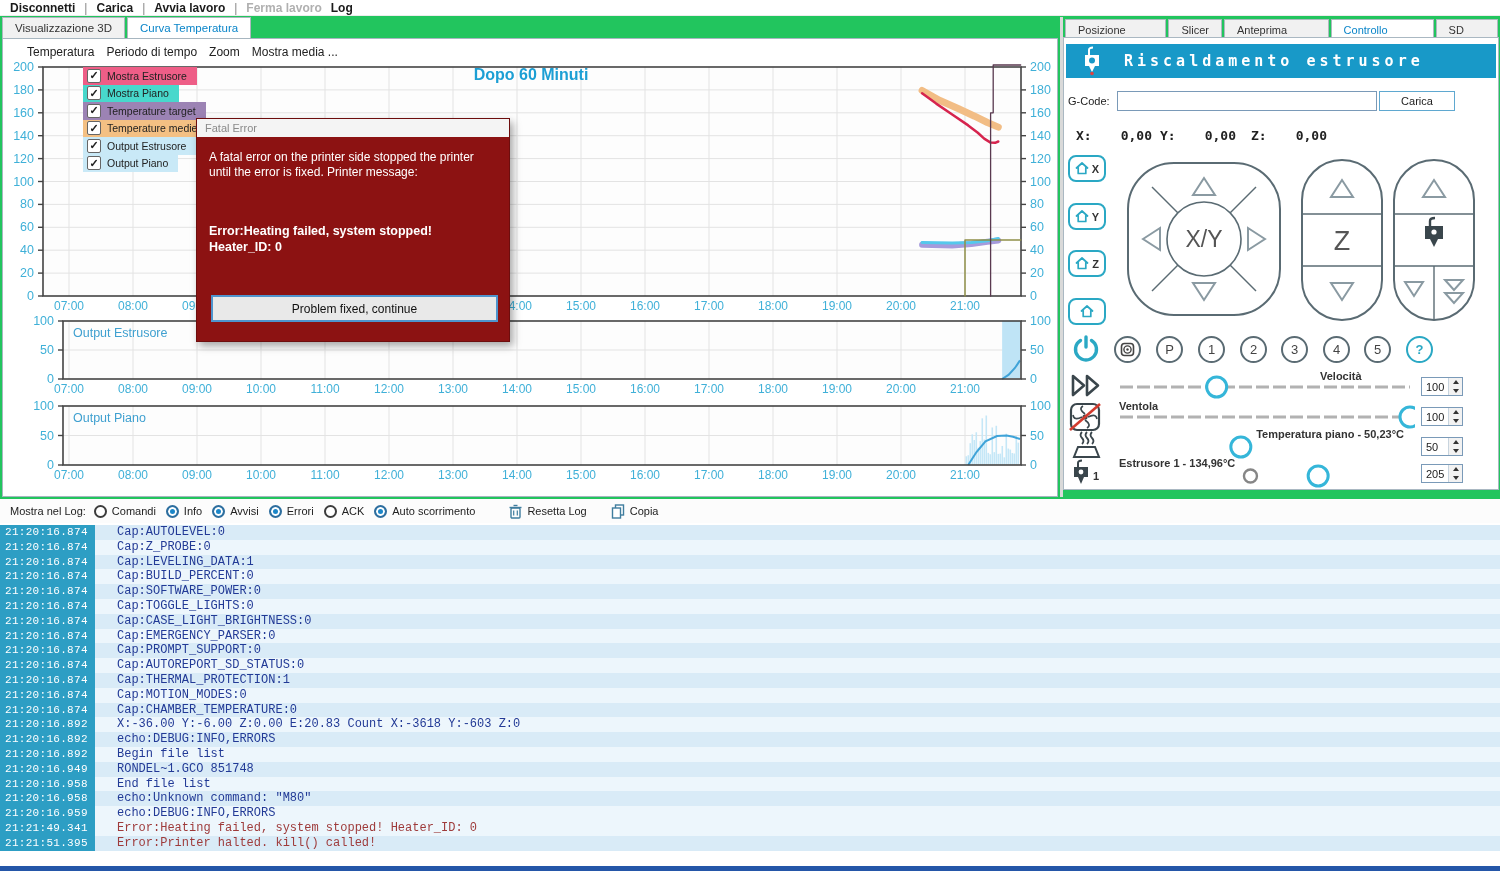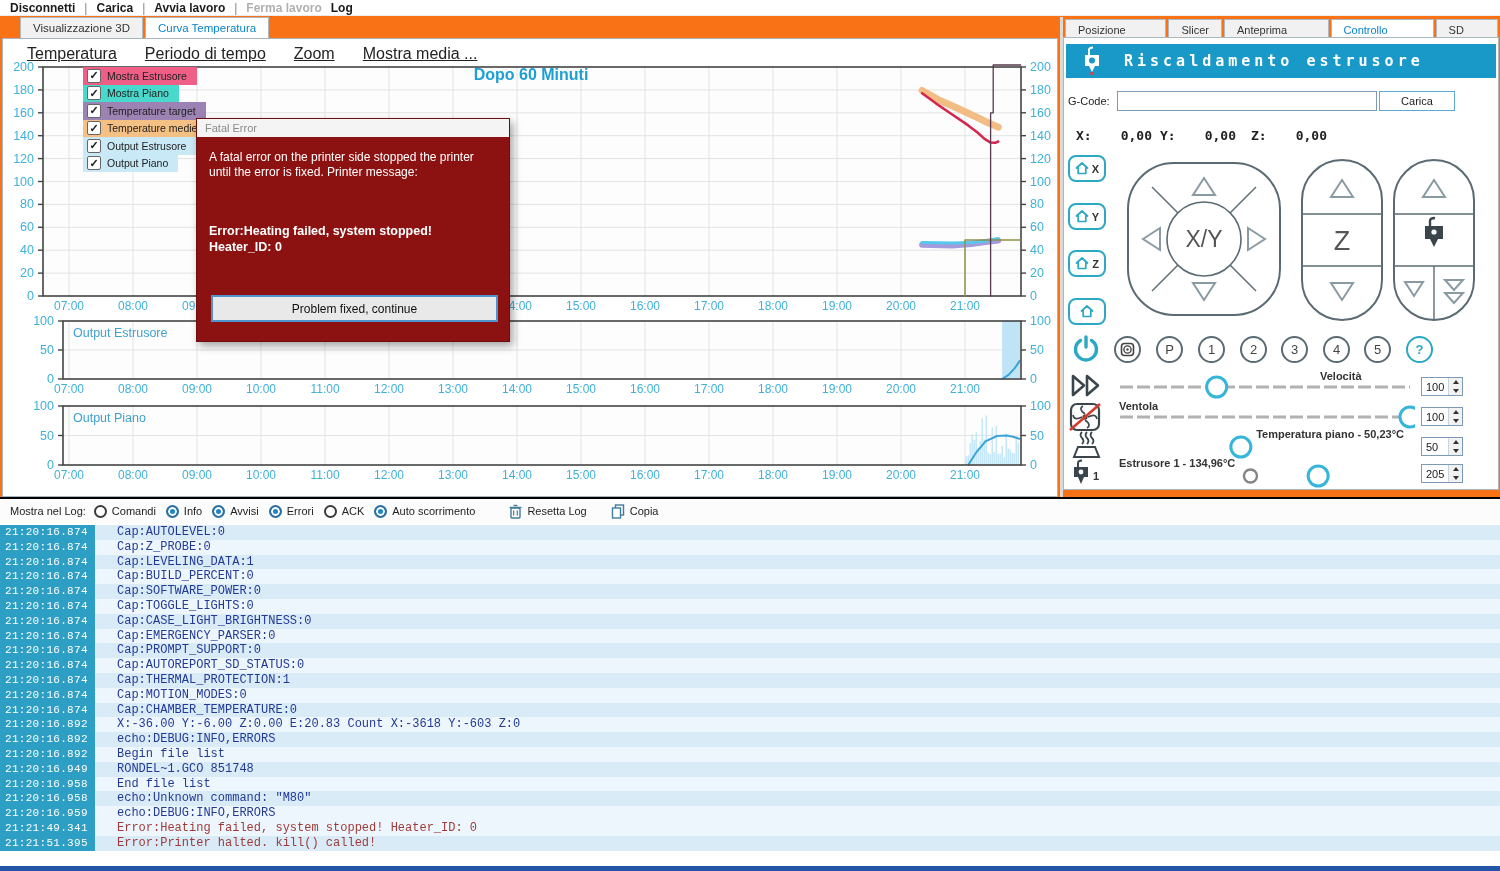--- a/index.html
+++ b/index.html
@@ -1,32 +1,32 @@
 <!DOCTYPE html>
 <html><head>
 <meta charset="utf-8">
 <style>
   html,body{margin:0;padding:0;background:#fff;}
-  #app{position:relative;width:1500px;height:871px;background:#f97316;overflow:hidden;
+  #app{position:relative;width:1500px;height:871px;background:#22c55e;overflow:hidden;
        font-family:"Liberation Sans",sans-serif;color:#222;font-size:12px;}
 
   
   .menubar{position:absolute;left:0;top:0;width:100%;height:16px;background:#fff;
            display:flex;align-items:center;gap:9px;padding:1px 10px;font-size:12px;font-weight:700;
            border-bottom:1px solid #ececec;box-sizing:border-box;}
   .menu-item{cursor:default;color:#1a1a1a;}
   .menu-item.disabled{color:#b0b0b0;}
   .menu-sep{color:#888;font-weight:400;}
 
   
-  .tabs-left{position:absolute;left:20px;top:17px;display:flex;font-size:11.5px;z-index:2;}
+  .tabs-left{position:absolute;left:2px;top:17px;display:flex;font-size:11.5px;z-index:2;}
   .tab{padding:4px 12px;border:1px solid #aeb8bf;border-bottom:none;background:#f1f1f1;color:#333;margin-right:2px;}
   .tab.active{background:#fff;color:#0a85c9;}
   .chart-panel{position:absolute;left:2px;top:38px;width:1056px;height:459px;border:1px solid #a7b6c0;background:#fff;box-sizing:border-box;}
-  .chart-toolbar{display:flex;gap:28px;padding:6px 24px 2px 24px;font-size:16px;color:#222;text-decoration:underline;}
+  .chart-toolbar{display:flex;gap:12px;padding:6px 24px 2px 24px;font-size:12px;color:#222;}
   .chart-toolbar span{cursor:default;}
   #chart-svg{position:absolute;left:0;top:23px;}
   .chart-title{position:absolute;left:408px;top:27px;width:240px;text-align:center;
                font-size:16px;font-weight:700;color:#1c9fd4;z-index:3;}
   .legend{position:absolute;left:80px;top:28px;z-index:4;}
   .legend-item{display:flex;align-items:center;height:17.5px;padding:0 10px 0 4px;font-size:10.5px;color:#222;width:max-content;}
   .cb{width:12px;height:12px;background:#fff;border:1px solid #666;border-radius:2px;margin-right:6px;
       display:flex;align-items:center;justify-content:center;font-size:11px;line-height:11px;color:#222;font-weight:700;}
 
   
@@ -60,21 +60,21 @@
   .round-btn.accent{border-color:#2aa8c4;color:#2aa8c4;font-weight:700;}
   .slider-label{position:absolute;font-size:11px;font-weight:700;color:#333;}
   .spinner{position:absolute;width:42px;height:19px;border:1px solid #7a9ab8;background:#fff;box-sizing:border-box;display:flex;}
   .sp-val{flex:1;font-size:11px;padding:3px 0 0 4px;}
   .sp-btns{width:13px;border-left:1px solid #c8d4de;display:flex;flex-direction:column;}
   .sp-b{flex:1;display:flex;align-items:center;justify-content:center;background:#f2f2f2;}
   .arr-up{width:0;height:0;border-left:3px solid transparent;border-right:3px solid transparent;border-bottom:4px solid #333;}
   .arr-dn{width:0;height:0;border-left:3px solid transparent;border-right:3px solid transparent;border-top:4px solid #333;}
 
   
-  .log-pane{position:absolute;left:0;top:497px;width:1500px;height:369px;border-top:2px solid #000000;box-sizing:border-box;background:#fff;}
+  .log-pane{position:absolute;left:0;top:497px;width:1500px;height:369px;border-top:2px solid #22c55e;box-sizing:border-box;background:#fff;}
   .log-toolbar{height:24px;display:flex;align-items:center;gap:8px;padding:0 10px;font-size:11px;background:#fcfcfc;}
   .filter{display:flex;align-items:center;gap:5px;margin-right:10px;}
   .radio{width:13px;height:13px;border:2px solid #3c3c3c;border-radius:50%;box-sizing:border-box;background:#fff;}
   .radio.on{border-color:#2e6e9e;background:#1b86c8;box-shadow:inset 0 0 0 2px #fff;}
   .tool-group{display:flex;align-items:center;gap:5px;margin-left:16px;justify-content:flex-end;}
   .log-rows{position:absolute;left:0;top:26px;right:0;font-family:"Liberation Mono",monospace;font-size:12px;}
   .log-row{display:flex;height:14.8px;line-height:14.9px;overflow:hidden;}
   .log-time{width:95px;min-width:95px;background:#2d9ec4;color:#fff;font-size:11px;padding-left:5px;box-sizing:border-box;letter-spacing:.3px;}
   .log-text{padding-left:22px;white-space:pre;}
   .t-info{color:#223a96;} .t-green{color:#1e5c1e;} .t-error{color:#9e3a3a;}

